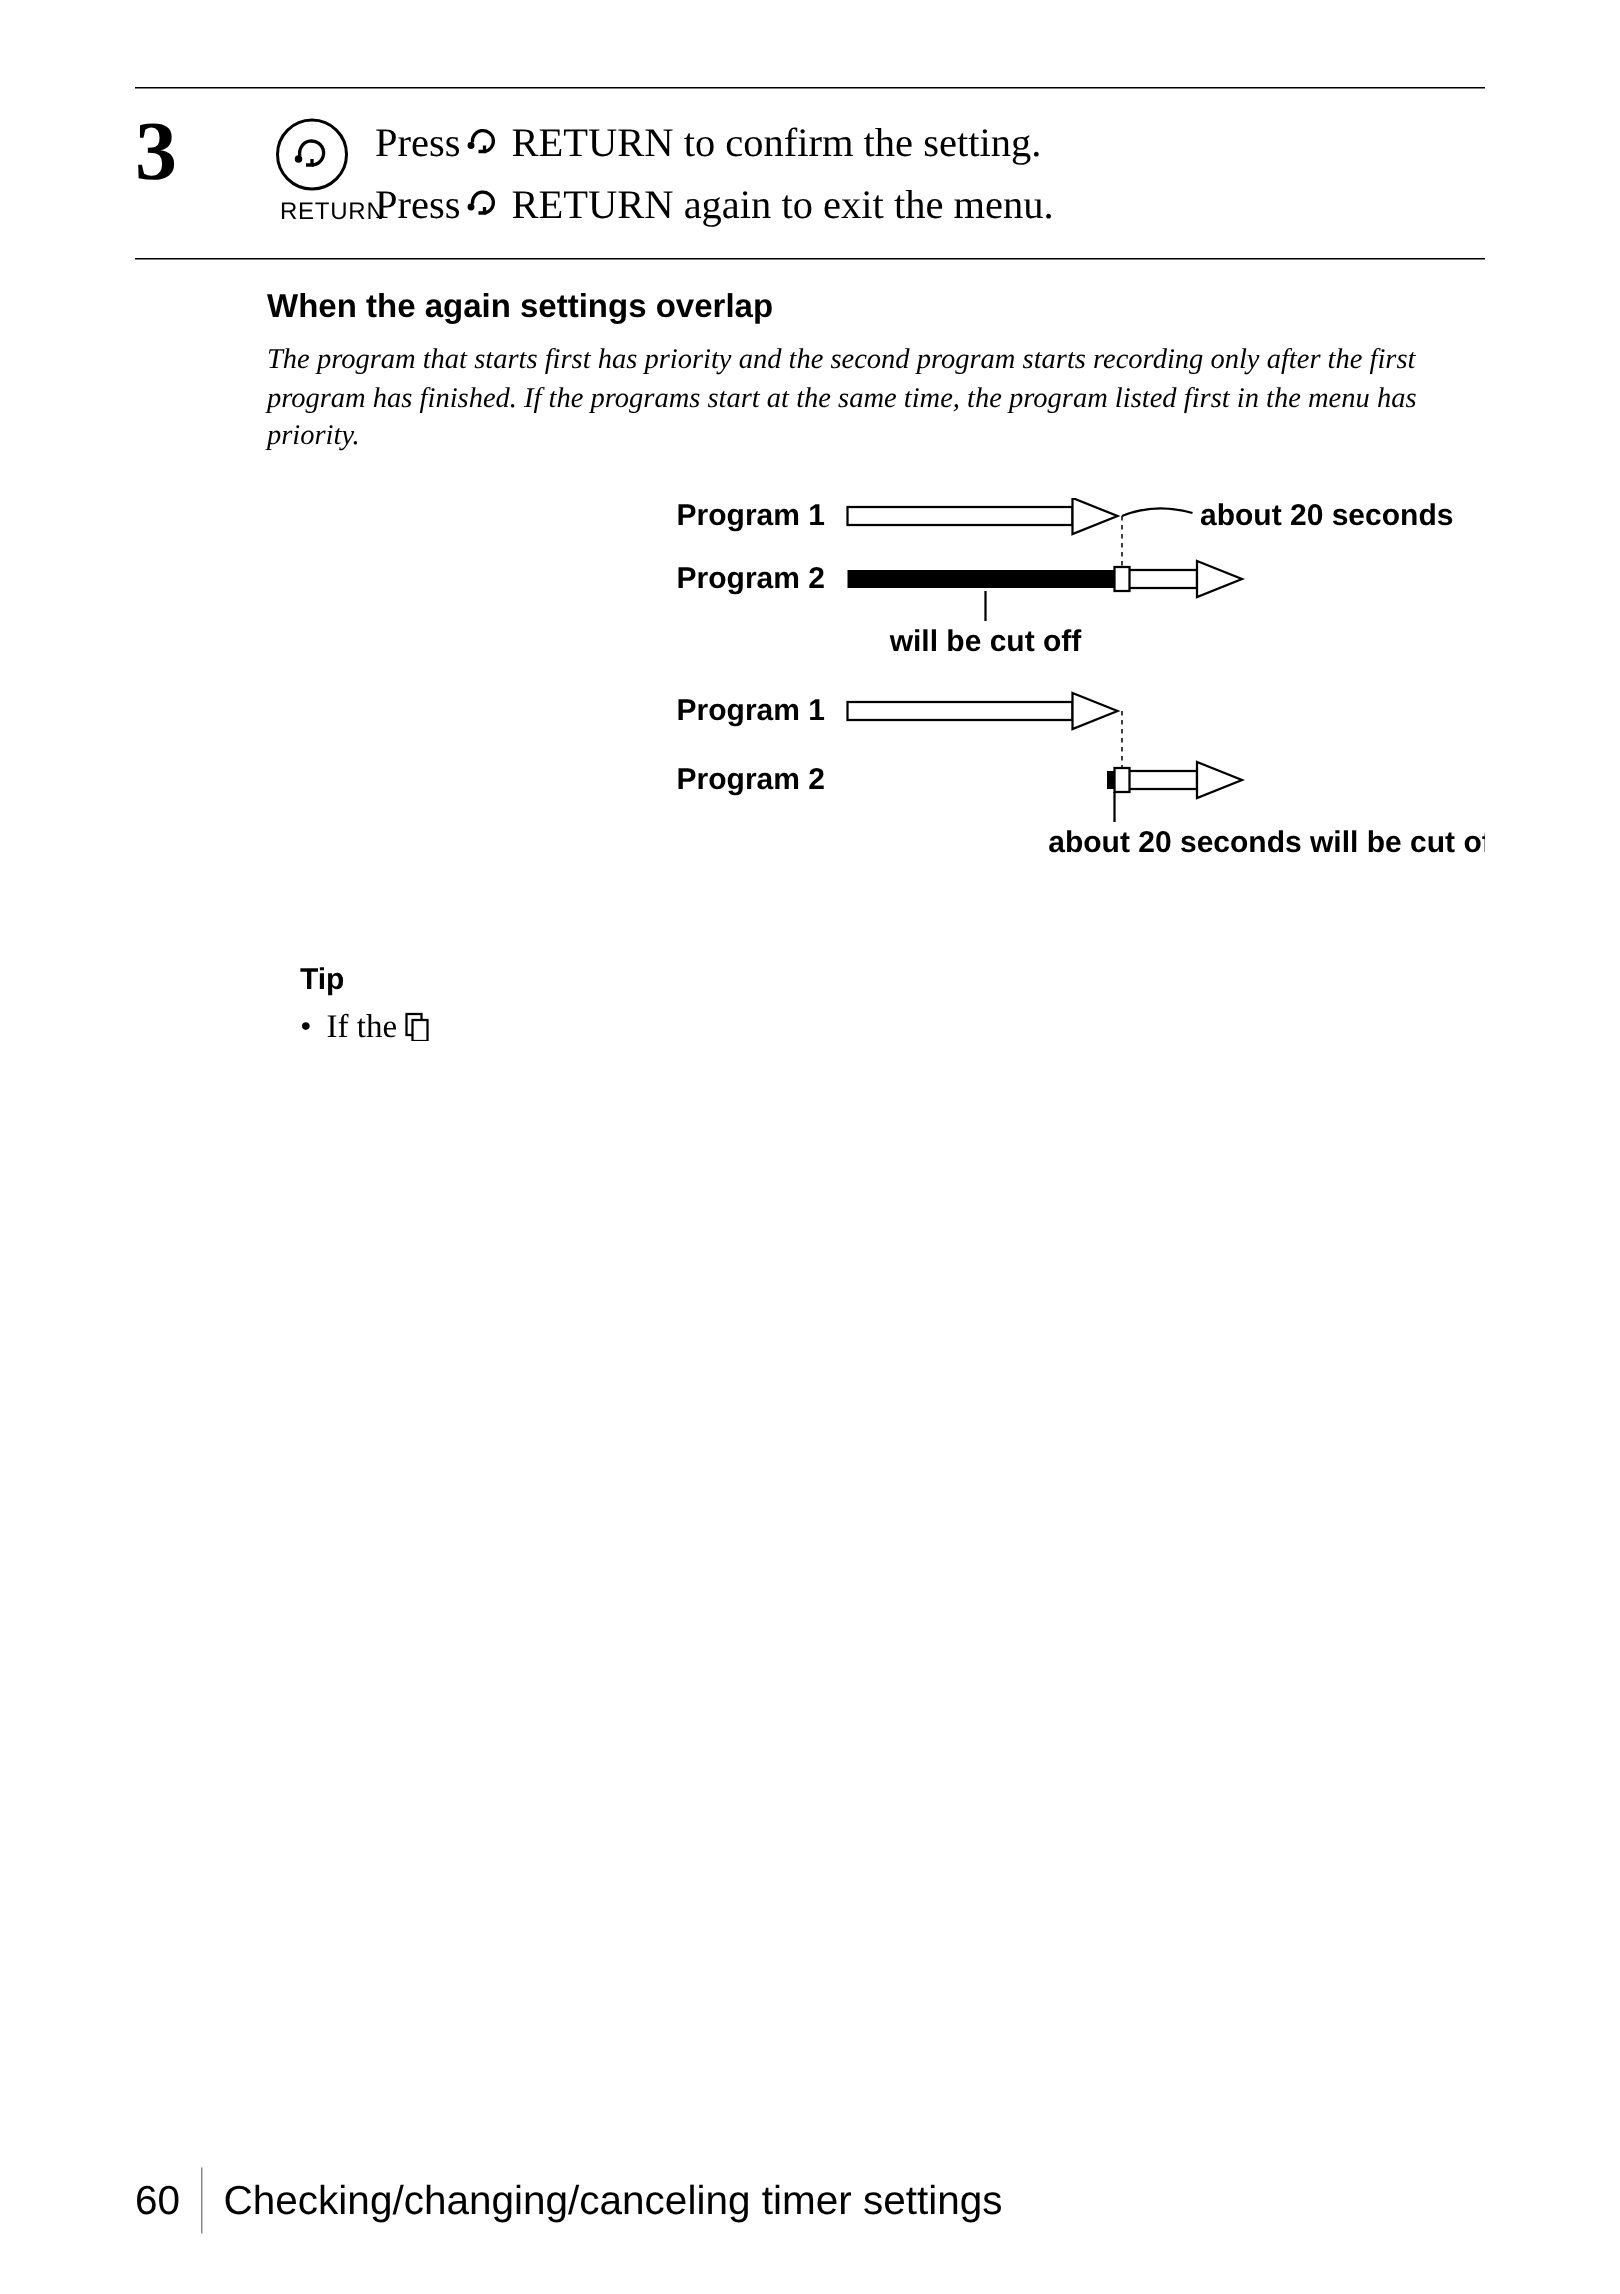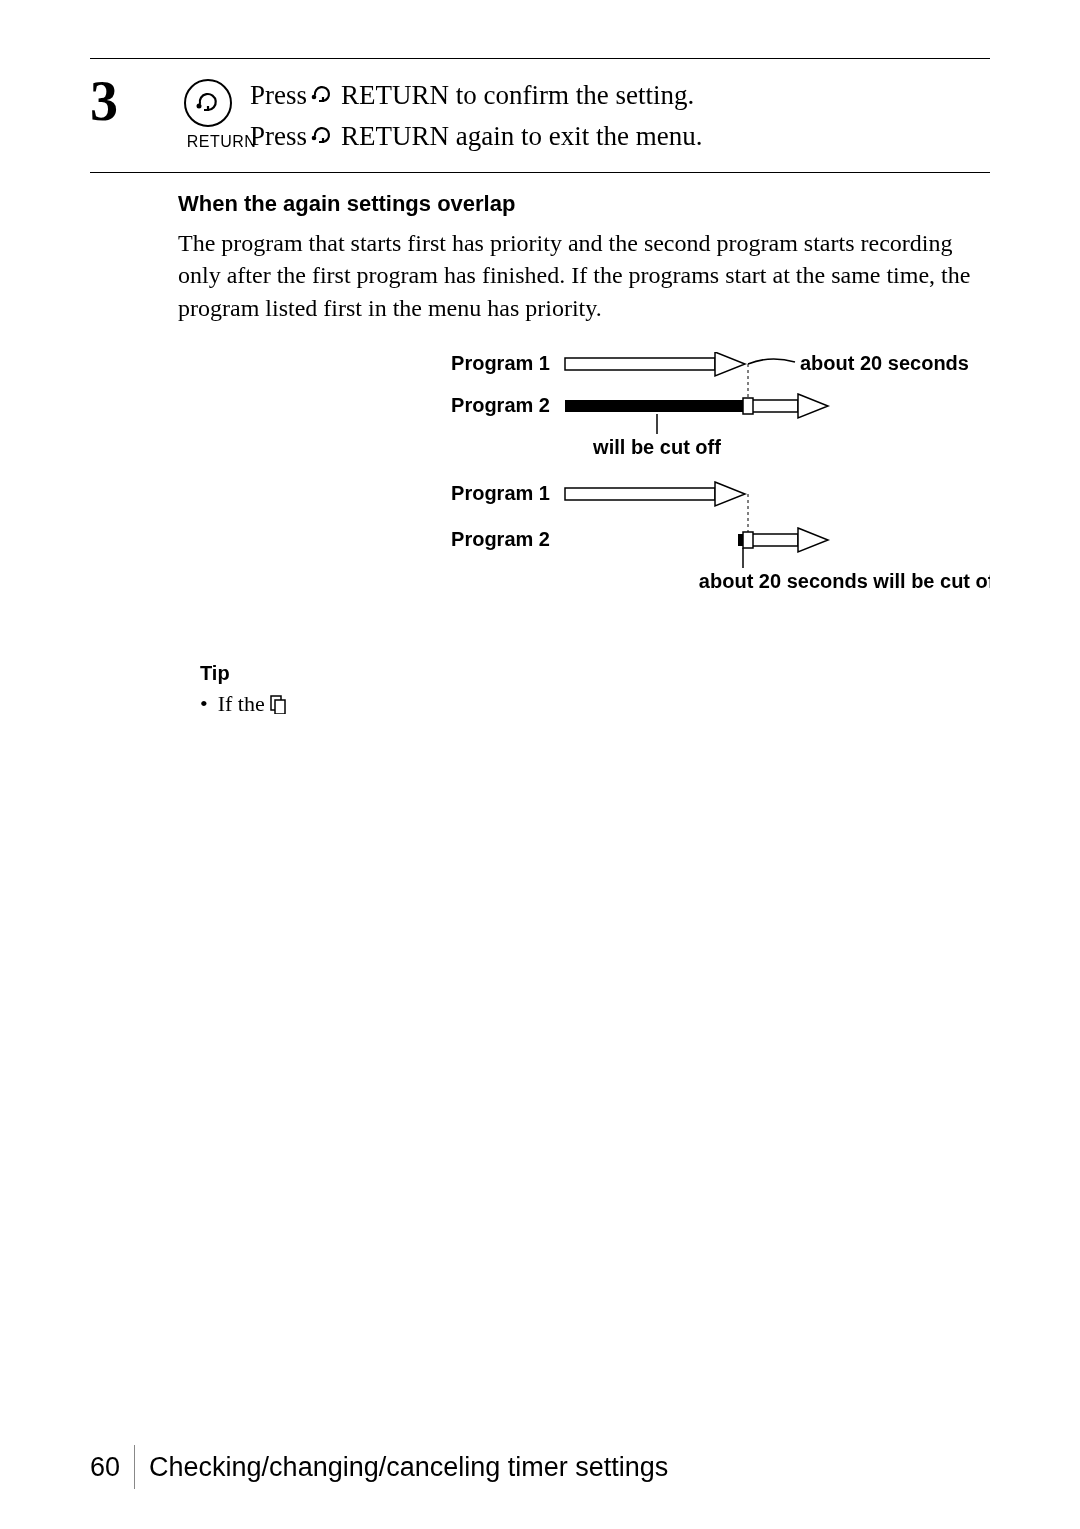--- a/index.html
+++ b/index.html
@@ -78,22 +78,23 @@
       padding-left: 88px;
       padding-top: 18px;
     }
     .subheading {
       font-family: Arial, Helvetica, sans-serif;
       font-weight: bold;
       font-size: 22px;
       margin-bottom: 10px;
     }
     .body-text {
-      font-size: 24px;
+      font-size: 19px;
       line-height: 1.35;
+      font-style: italic;
     }
     .diagram-container {
       margin-top: 28px;
       display: flex;
       flex-direction: column;
       align-items: flex-end;
     }
     .diagram-svg {
       width: 640px;
     }

